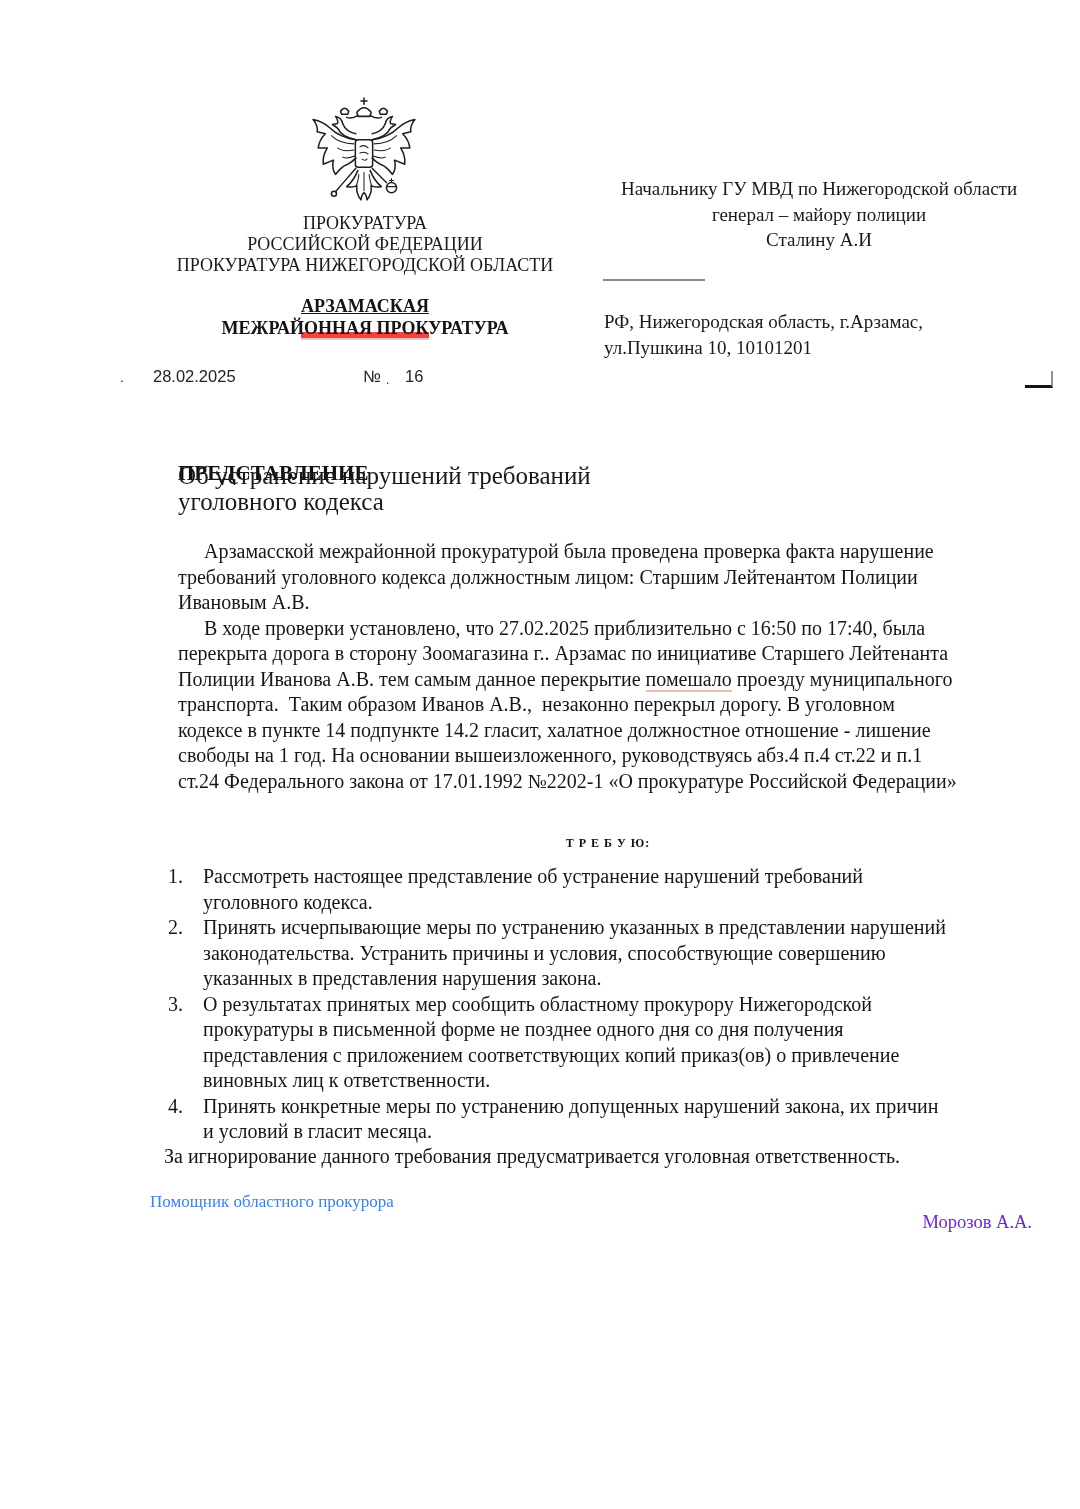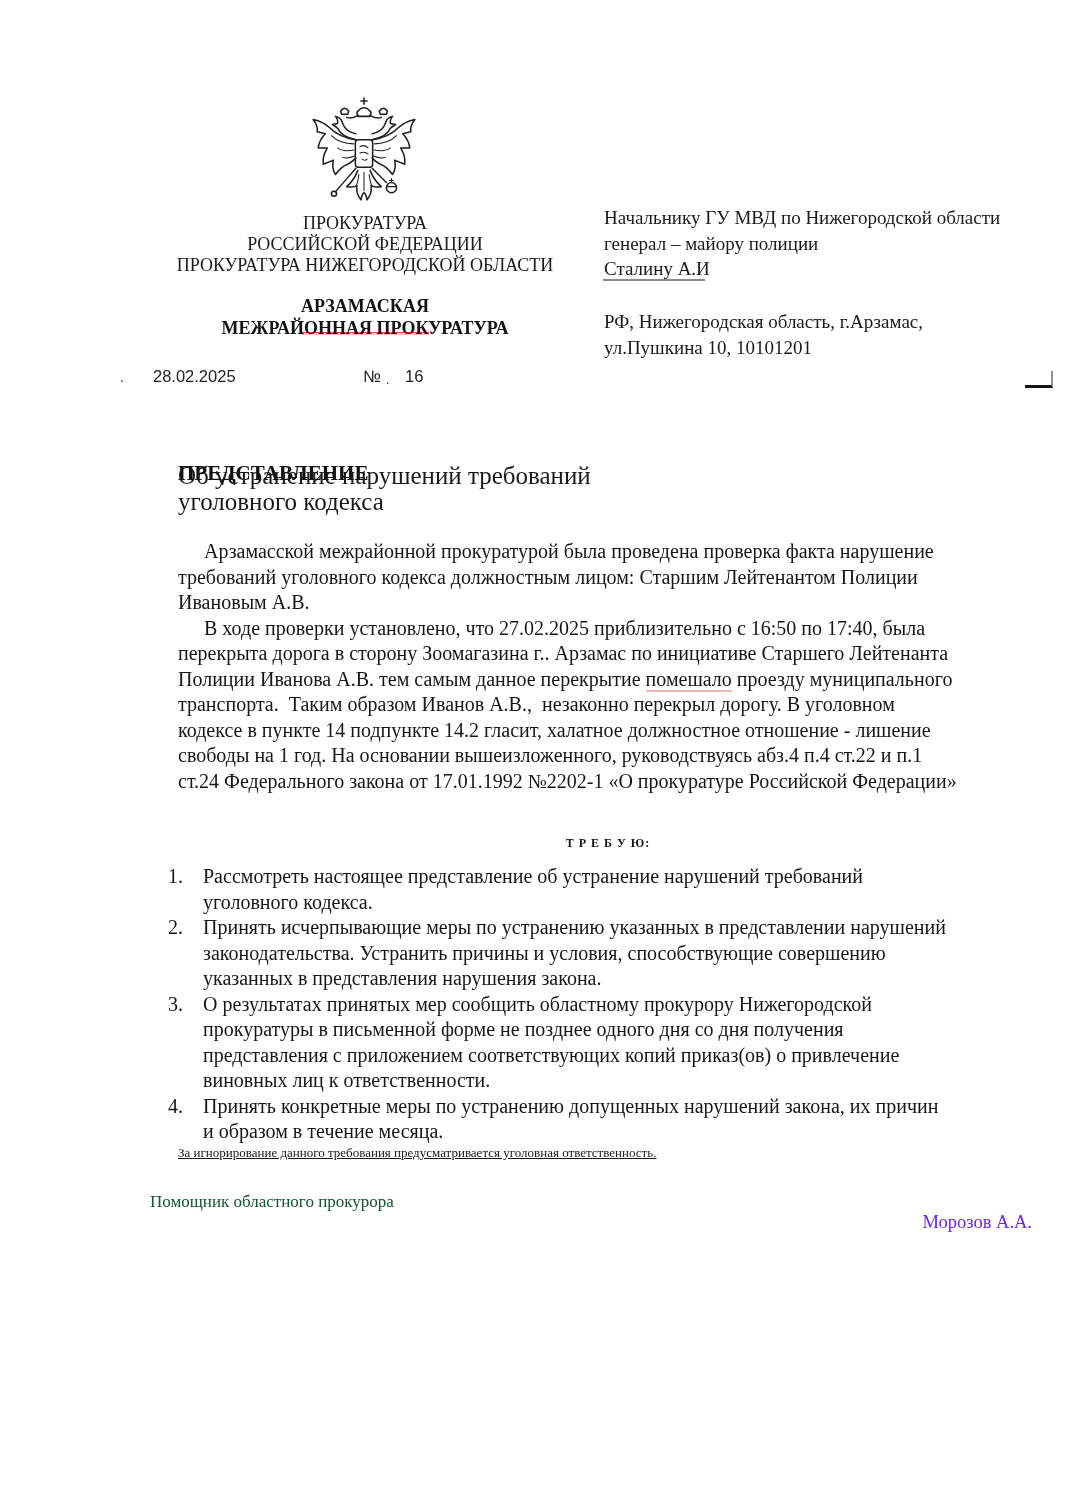--- a/index.html
+++ b/index.html
@@ -16,36 +16,37 @@
 
   .org-block{
     position:absolute;left:135px;top:213px;width:460px;
     text-align:center;font-size:18px;line-height:21px;color:#1b1b1b;
   }
   .office-block{
     position:absolute;left:135px;top:295px;width:460px;
     text-align:center;font-size:18px;line-height:22px;font-weight:bold;color:#141414;
   }
   .u-red{
-    border-bottom:1px solid #ef4444;
+    border-bottom:6px solid #ef4444;
     box-shadow:0 2px 0 rgba(225,120,110,0.45);
     padding-bottom:16px;
+    text-decoration:underline;
   }
 
   .date-row{position:absolute;left:0;top:367px;width:1080px;height:22px;
     font-family:"Liberation Sans","DejaVu Sans",sans-serif;font-size:16.5px;color:#222;}
   .date-row span{position:absolute;white-space:pre;}
   .stray-dot{left:120px;top:2px;font-size:14px;}
   .doc-date{left:153px;top:0;}
   .num-sign{left:363px;top:0;}
   .num-dot{left:386px;top:6px;font-size:12px;color:#333;}
   .doc-num{left:405px;top:0;}
 
-  .addressee{position:absolute;left:604px;top:205px;width:430px;
-    font-size:19px;line-height:25.5px;color:#1a1a1a;}
+  .addressee{position:absolute;left:604px;top:176px;width:430px;
+    font-size:19px;line-height:25.5px;color:#1a1a1a;text-align:center;}
   .sign-line{position:absolute;left:603px;top:265px;width:102px;height:14px;
     border-bottom:2px solid #8a8a8a;}
   .return-addr{position:absolute;left:604px;top:309px;width:430px;
     font-size:19px;line-height:25.5px;color:#1a1a1a;}
 
   .corner-mark{position:absolute;left:1025px;top:371px;width:26px;height:14px;
     border-right:2px solid #909090;border-bottom:3px solid #141414;}
 
   .doc-heading{position:absolute;left:178px;top:461px;
     font-size:21px;font-weight:bold;color:#111;}
@@ -60,25 +61,25 @@
 
   .demand-heading{position:absolute;left:178px;top:836px;width:860px;
     text-align:center;font-size:12px;font-weight:bold;color:#111;letter-spacing:1px;}
 
   .demand-list{position:absolute;left:168px;top:864px;width:880px;
     font-size:20px;line-height:25.5px;color:#161616;}
   .demand-item{display:flex;}
   .dnum{width:35px;flex:0 0 35px;}
   .dtext{flex:1;}
 
-  .closing{position:absolute;left:178px;top:1145px;width:870px;
-    font-size:13px;color:#161616;white-space:pre;text-decoration:underline;}
+  .closing{position:absolute;left:164px;top:1145px;width:870px;
+    font-size:20px;color:#161616;white-space:pre;}
 
   .signer-position{position:absolute;left:150px;top:1192px;
-    font-size:17px;color:#14532d;text-align:center;}
+    font-size:17px;color:#3b82f6;text-align:center;}
   .signer-name{position:absolute;left:178px;top:1212px;width:854px;
     text-align:right;font-size:18.5px;color:#6d28d9;}
 </style>
 </head>
 <body>
 
 <div class="page">
 
   <div class="emblem">
     <svg viewBox="0 0 104 110" xmlns="http://www.w3.org/2000/svg">
@@ -195,21 +196,21 @@
           <div class="tline">О результатах принятых мер сообщить областному прокурору Нижегородской</div>
           <div class="tline">прокуратуры в письменной форме не позднее одного дня со дня получения</div>
           <div class="tline">представления с приложением соответствующих копий приказ(ов) о привлечение</div>
           <div class="tline">виновных лиц к ответственности.</div>
         </div>
       </div>
       <div class="demand-item">
         <div class="dnum">4.</div>
         <div class="dtext">
           <div class="tline">Принять конкретные меры по устранению допущенных нарушений закона, их причин</div>
-          <div class="tline">и образом в течение месяца.</div>
+          <div class="tline">и условий в гласит месяца.</div>
         </div>
       </div>
     </div>
   <div class="closing">За игнорирование данного требования предусматривается уголовная ответственность.</div>
 
   <div class="signer-position">Помощник областного прокурора</div>
   <div class="signer-name">Морозов А.А.</div>
 
 </div>
 

